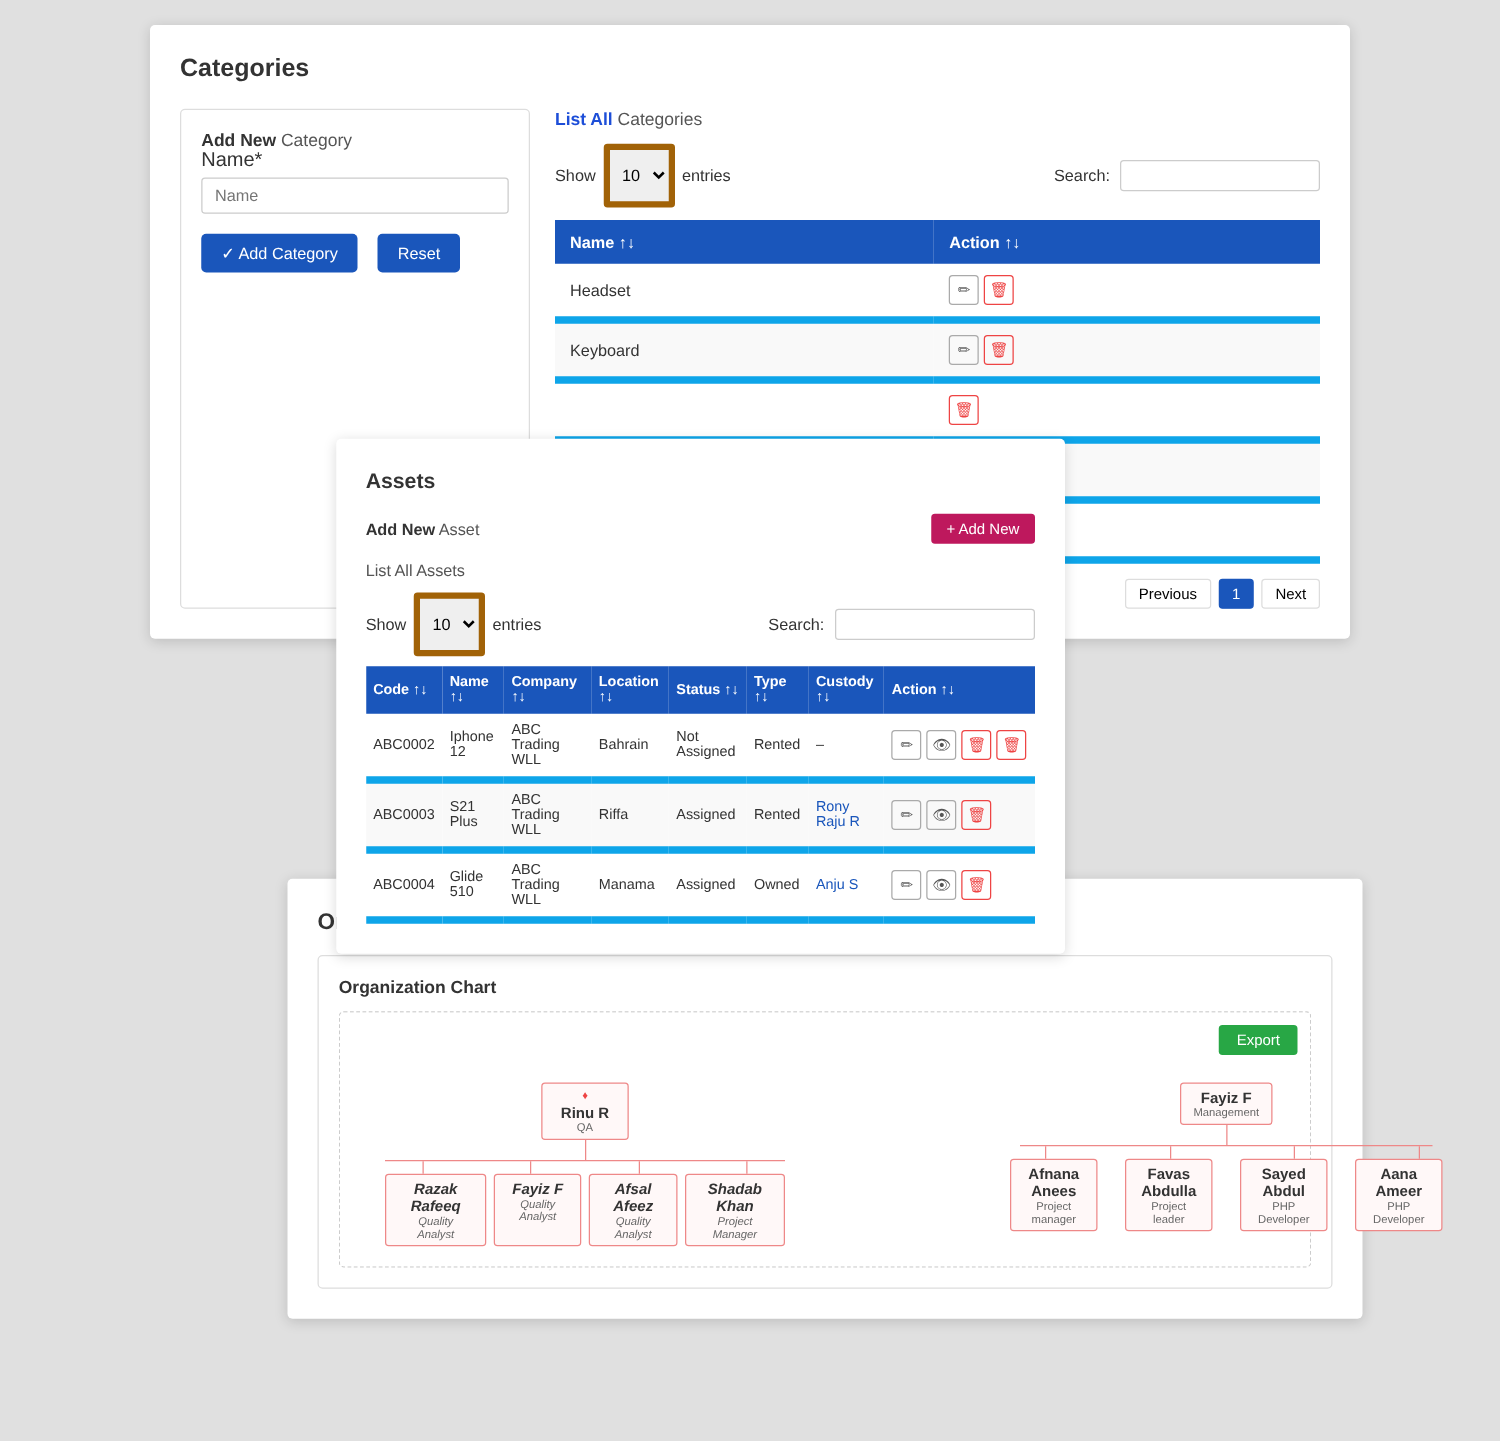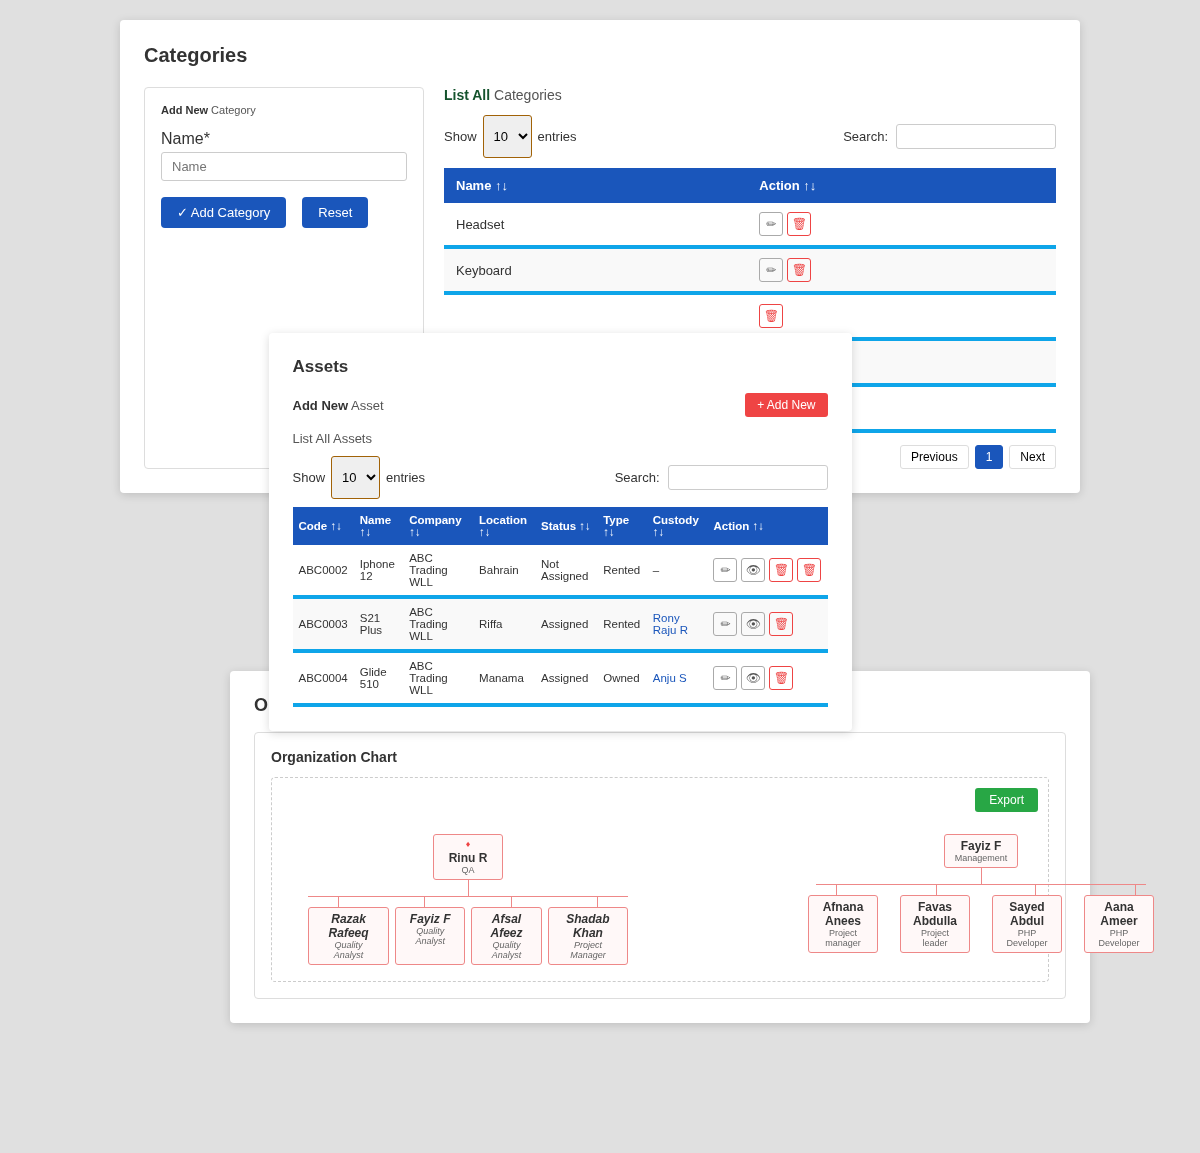--- a/index.html
+++ b/index.html
@@ -37,22 +37,21 @@
     }
     
     .add-category-panel {
       width: 280px;
       border: 1px solid #ddd;
       border-radius: 4px;
       padding: 16px;
       flex-shrink: 0;
     }
     .panel-title {
-      font-size: 11px;
-      margin-bottom: 14px;
+      font-size: 14px;
       color: #555;
     }
     .panel-title strong { color: #333; }
     .form-label {
       font-size: 16px;
       margin-bottom: 4px;
       display: block;
     }
     .form-input {
       width: 100%;
@@ -84,36 +83,36 @@
     }
     
     .list-panel {
       flex: 1;
     }
     .list-panel-title {
       font-size: 14px;
       margin-bottom: 12px;
       color: #555;
     }
-    .list-panel-title strong { color: #14532d; text-align: right; }
+    .list-panel-title strong { color: #1d4ed8; text-align: right; }
     .table-controls {
       display: flex;
       justify-content: space-between;
       align-items: center;
       margin-bottom: 10px;
     }
     .show-entries {
       display: flex;
       align-items: center;
       gap: 6px;
       font-size: 13px;
     }
     .entries-select {
       padding: 12px 6px;
-      border: 1px solid #a16207;
+      border: 5px solid #a16207;
       border-radius: 3px;
       font-size: 13px;
     }
     .search-area {
       display: flex;
       align-items: center;
       gap: 8px;
       font-size: 13px;
     }
     .search-input {
@@ -130,21 +129,21 @@
       background: #1a56bb;
       color: #fff;
     }
     .data-table th {
       padding: 10px 12px;
       text-align: left;
       font-size: 13px;
     }
     .data-table td {
       padding: 9px 12px;
-      border-bottom: 4px solid #0ea5e9;
+      border-bottom: 6px solid #0ea5e9;
       font-size: 13px;
       margin-top: 26px;
     }
     .data-table tbody tr:nth-child(even) { background: #f9f9f9; }
     .action-icons { display: flex; gap: 4px; align-items: center; }
     .icon-btn {
       width: 24px; height: 24px;
       border-radius: 3px;
       border: 1px solid;
       display: flex; align-items: center; justify-content: center;
@@ -191,21 +190,21 @@
     }
     .add-asset-row {
       display: flex;
       justify-content: space-between;
       align-items: center;
       margin-bottom: 14px;
     }
     .add-asset-label { font-size: 13px; color: #555; }
     .add-asset-label strong { color: #333; }
     .btn-add-new {
-      background: #ef4444;
+      background: #be185d;
       color: #fff;
       border: none;
       padding: 5px 12px;
       border-radius: 3px;
       cursor: pointer;
       font-size: 12px;
     }
     .list-all-assets {
       font-size: 13px;
       color: #555;

